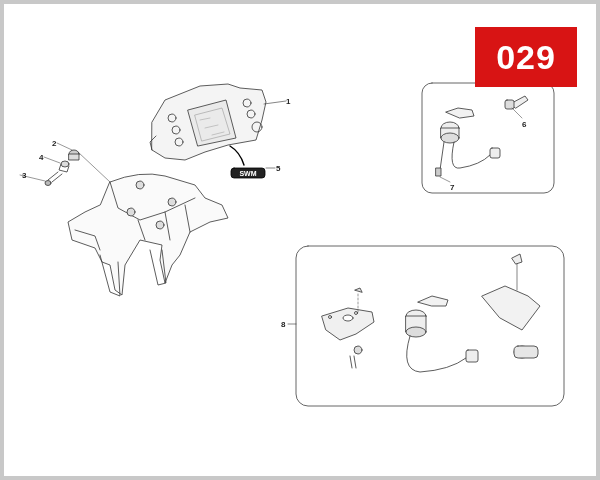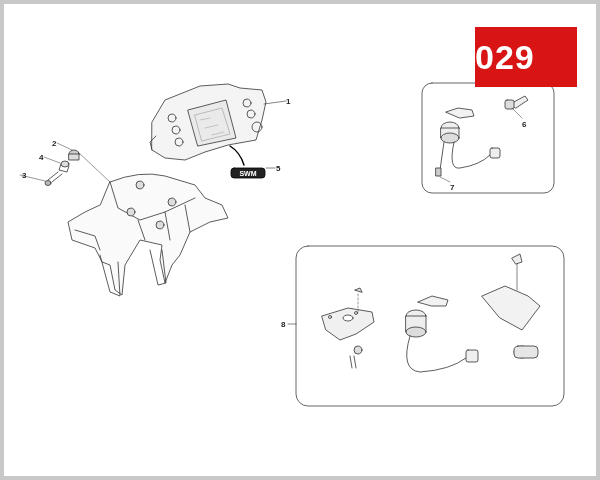--- a/index.html
+++ b/index.html
@@ -1,18 +1,18 @@
 <!DOCTYPE html>
 <html><head>
 <meta charset="utf-8">
 <style>
   html, body { margin:0; padding:0; background:#ffffff; }
   body { width:600px; height:480px; position:relative; overflow:hidden; font-family:"Liberation Sans", sans-serif; }
   .frame { position:absolute; left:0; top:0; width:600px; height:480px; box-sizing:border-box; border:4px solid #c8c8c8; background:#fff; }
-  .badge { position:absolute; left:475px; top:27px; width:102px; height:60px; background:#d81414; color:#fff; font-weight:bold; font-size:34px; text-align:left; line-height:60px; letter-spacing:1px; }
+  .badge { position:absolute; left:475px; top:27px; width:102px; height:60px; background:#d81414; color:#fff; font-weight:bold; font-size:34px; text-align:center; line-height:60px; letter-spacing:1px; }
   svg.diagram { position:absolute; left:0; top:0; }
   .lbl { font-family:"Liberation Sans", sans-serif; font-size:8px; font-weight:bold; fill:#222; }
 </style>
 </head>
 <body>
 
 <div class="frame"></div>
 
 <svg class="diagram" width="600" height="480" viewBox="0 0 600 480" fill="none" stroke="#333" stroke-width="0.8" stroke-linejoin="round" stroke-linecap="round">
 

